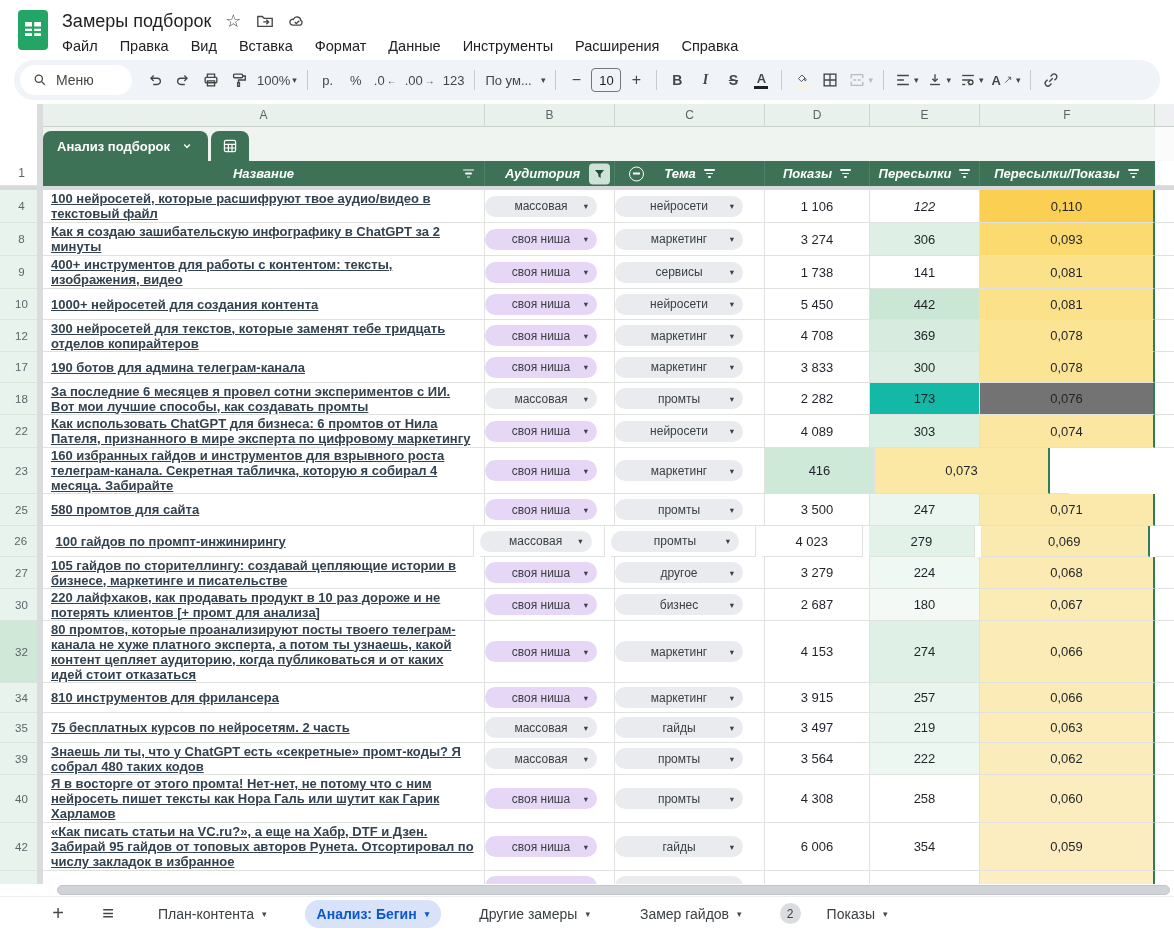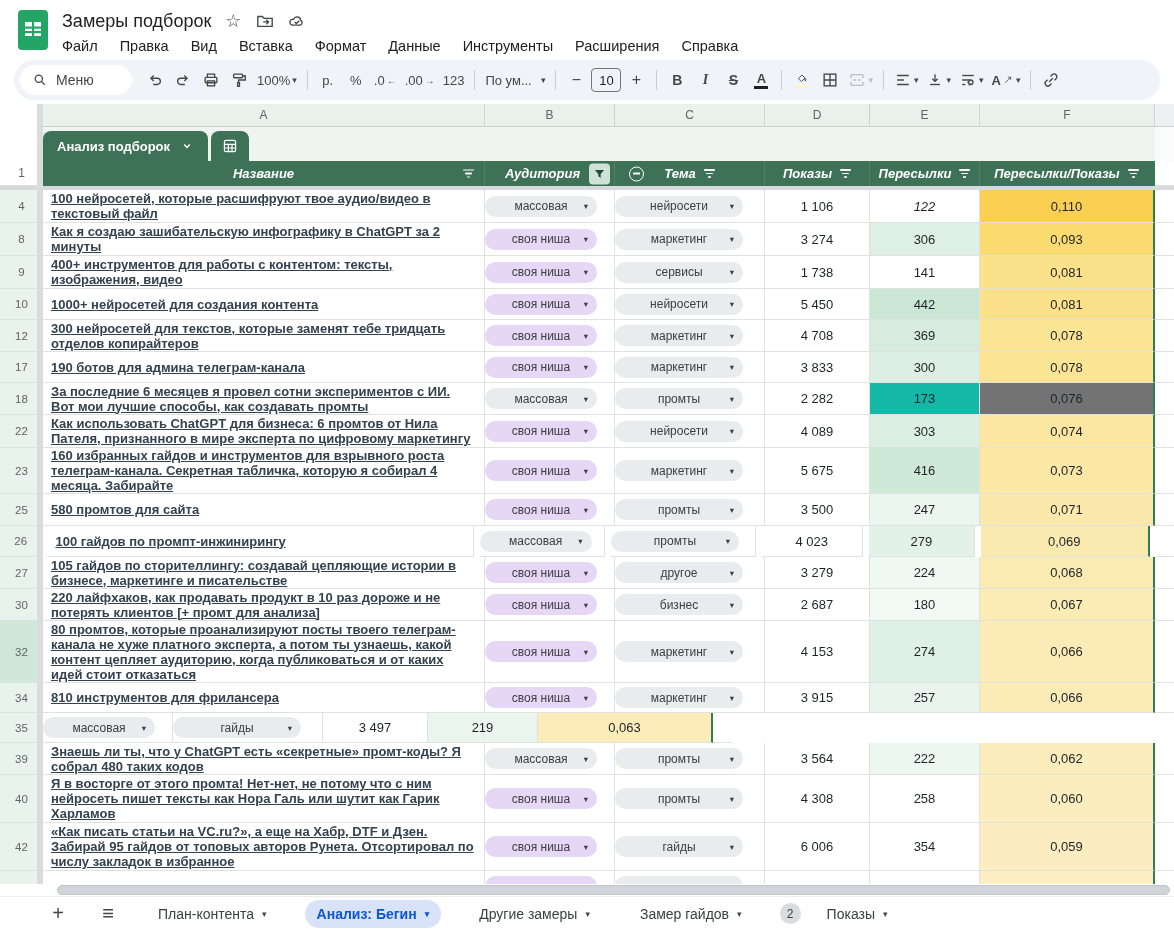--- a/index.html
+++ b/index.html
@@ -586,21 +586,20 @@
         <span>своя ниша</span>
               <span class="chip-arrow">▾</span>
       </div>
     </div>
     <div class="cell wC">
       <div class="chip gray theme">
         <span>маркетинг</span>
               <span class="chip-arrow">▾</span>
       </div>
     </div>
-    <div class="cell wD num">5 675</div>
     <div class="cell wE num" style="background: rgb(207, 233, 216);">416</div>
     <div class="cell wF f num" style="background: rgb(251, 232, 165);">0,073</div>
     <div class="cell wG g"></div>
   </div>
 
   <div class="trow" style="height: 32px;">
     <div class="numcell">25</div>
     <div class="cell wA">
             <span class="title">580 промтов для сайта</span>
           </div>
@@ -732,20 +731,23 @@
       </div>
     </div>
     <div class="cell wD num">3 915</div>
     <div class="cell wE num" style="background: rgb(232, 244, 237);">257</div>
     <div class="cell wF f num" style="background: rgb(251, 235, 182);">0,066</div>
     <div class="cell wG g"></div>
   </div>
 
   <div class="trow" style="height: 30px;">
     <div class="numcell">35</div>
+    <div class="cell wA">
+            <span class="title">75 бесплатных курсов по нейросетям. 2 часть</span>
+          </div>
     <div class="cell wB">
       <div class="chip gray">
         <span>массовая</span>
               <span class="chip-arrow">▾</span>
       </div>
     </div>
     <div class="cell wC">
       <div class="chip gray theme">
         <span>гайды</span>
               <span class="chip-arrow">▾</span>

